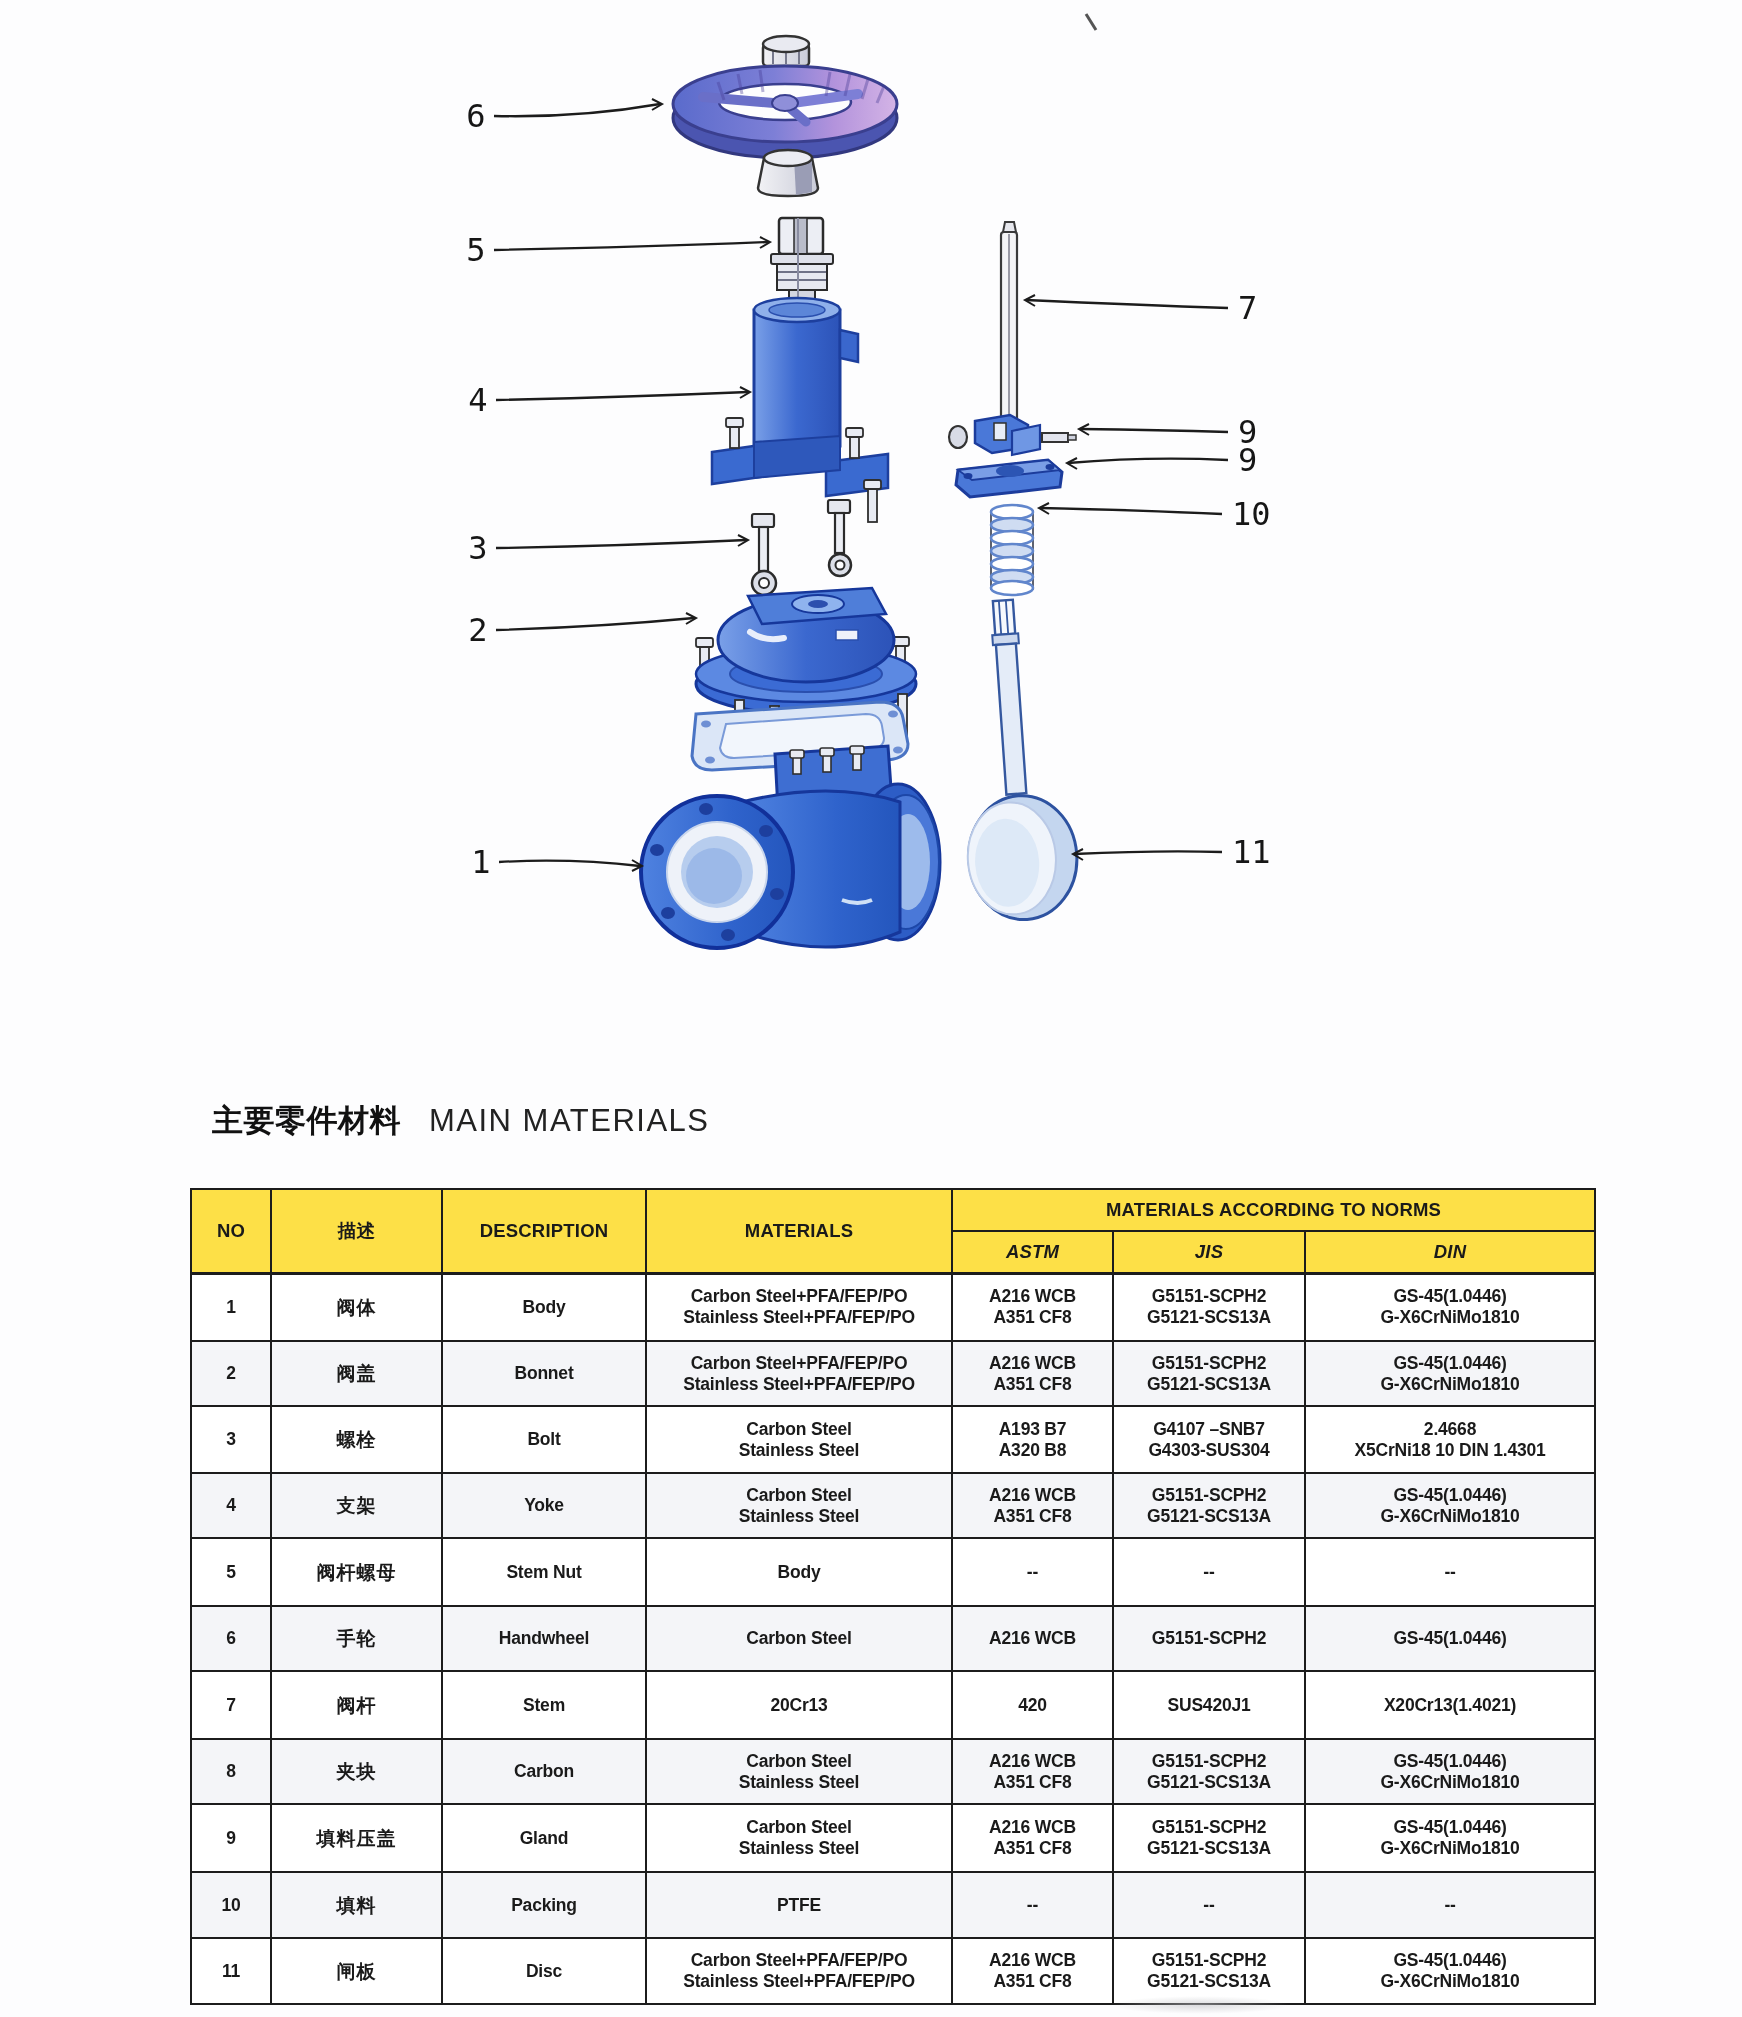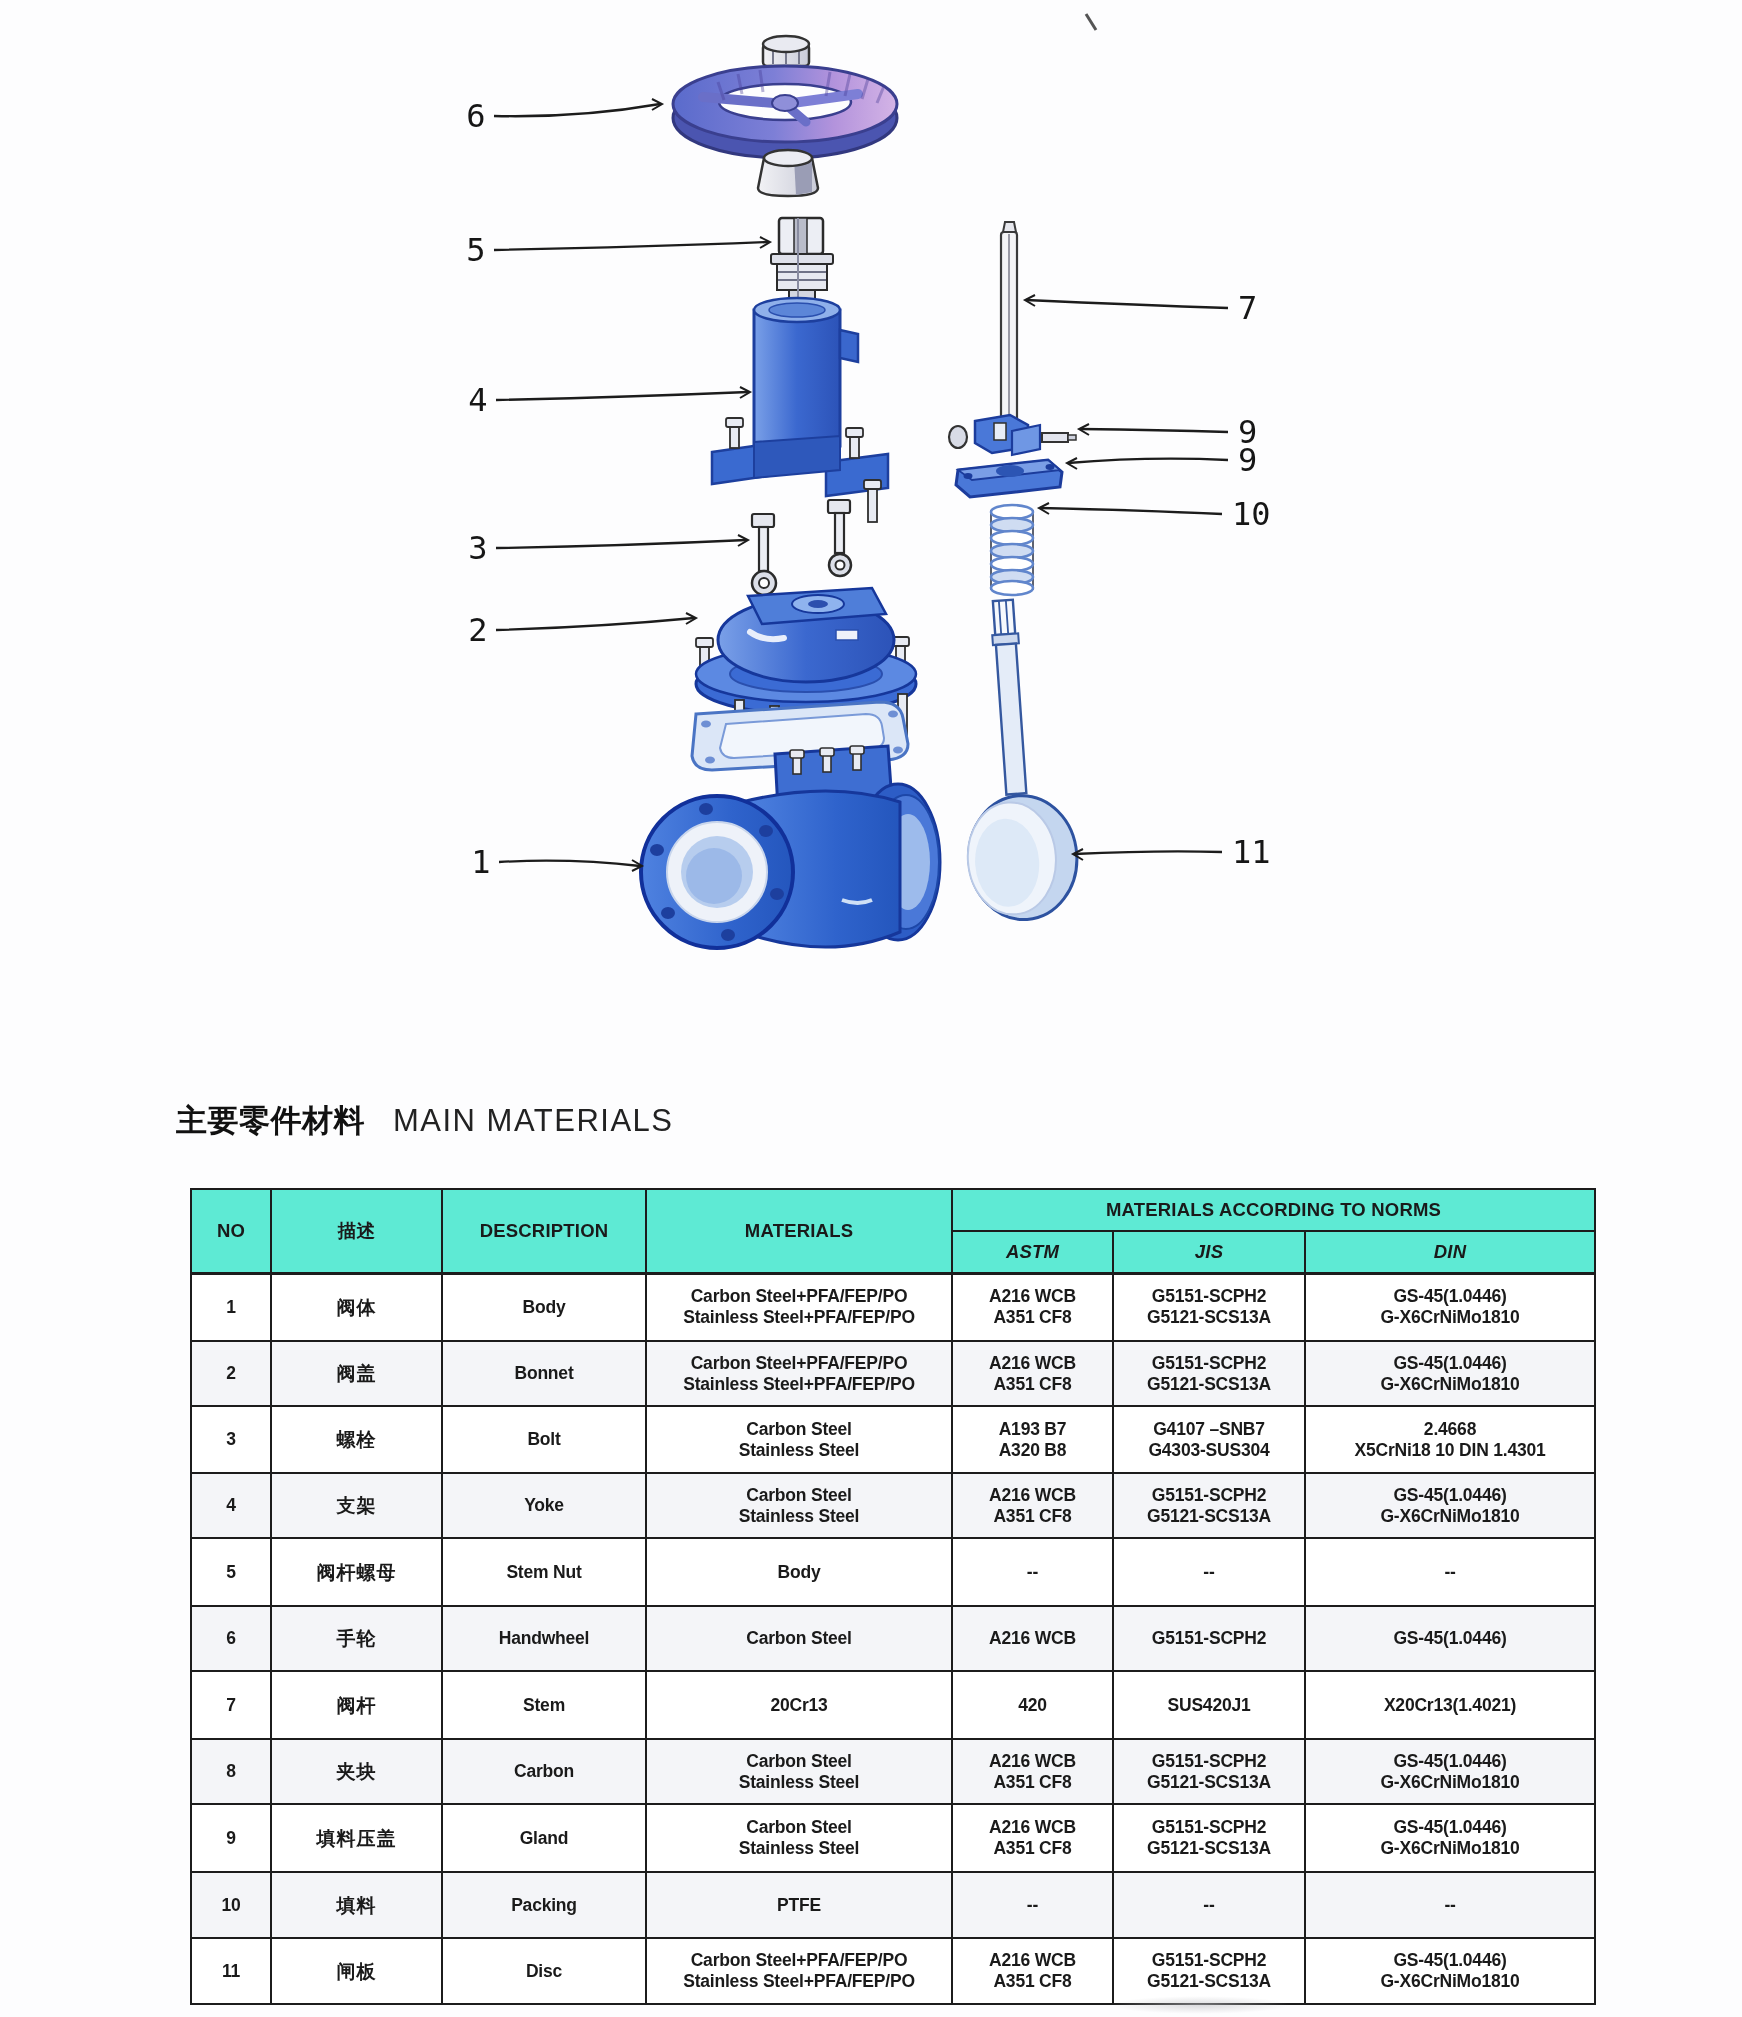--- a/index.html
+++ b/index.html
@@ -7,33 +7,33 @@
     width:1742px;height:2017px;position:relative;overflow:hidden;
     background:#fdfdfe;
     font-family:"Liberation Sans","DejaVu Sans",sans-serif;
     color:#1a1a1a;
   }
   
   #diagram{position:absolute;left:0;top:0;width:1742px;height:1080px;}
   .callout-num{font-family:"DejaVu Sans Mono","DejaVu Sans",monospace;font-size:32px;fill:#161616;}
   
   #title{position:absolute;left:176px;top:1100px;font-size:31px;letter-spacing:.5px;white-space:nowrap;}
-  #title .cjk{font-weight:700;color:#111;}
+  #title .cjk{font-weight:700;color:#111;margin-left:36px;}
   #title .en{font-weight:400;color:#222;letter-spacing:1.5px;margin-left:28px;}
   
   #materials-table{
     position:absolute;left:190px;top:1188px;width:1404px;
     border-collapse:collapse;table-layout:fixed;
   }
   #materials-table th,#materials-table td{
     border:2px solid #1c1c1c;border-top-width:2.5px;border-bottom-width:2.5px;
     text-align:center;vertical-align:middle;padding:0 4px;
     font-weight:700;
   }
-  #materials-table thead th{font-size:18.5px;letter-spacing:.2px;background:#5eead4;}
+  #materials-table thead th{font-size:18.5px;letter-spacing:.2px;background:#fde047;}
   #materials-table thead tr.subhead th{border-bottom-width:3.5px;font-style:italic;}
   #materials-table thead th[rowspan]{border-bottom-width:3.5px;}
   #materials-table td{font-size:17.5px;letter-spacing:-0.2px;background:#fff;}
   #materials-table tbody tr:nth-child(even) td{background:#f4f5f8;}
   #materials-table td .line{line-height:21px;}
   #materials-table td.cjk{font-size:19px;letter-spacing:1px;margin-left:25px;}
   .smudge{
     position:absolute;left:1110px;top:1996px;width:180px;height:18px;
     background:radial-gradient(ellipse at center,rgba(190,190,195,.55),rgba(190,190,195,0) 70%);
   }

